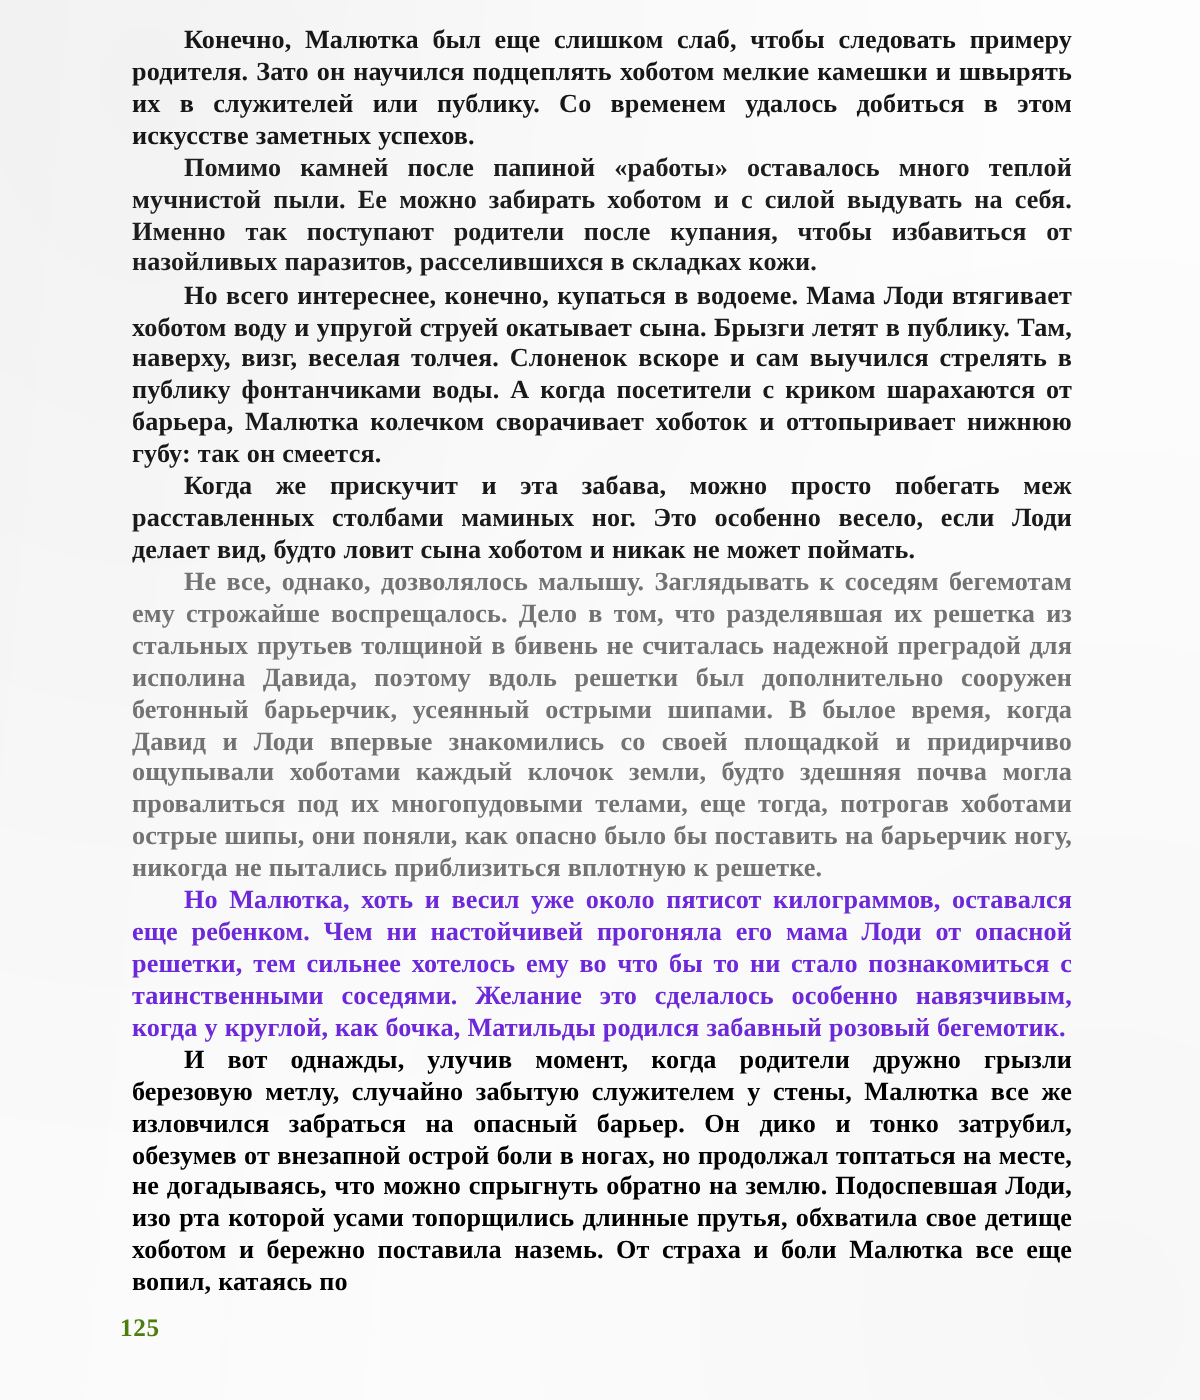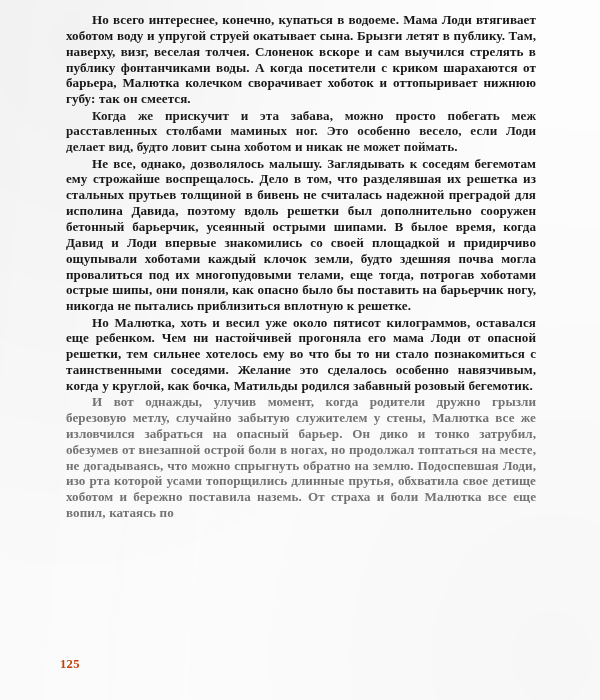--- a/index.html
+++ b/index.html
@@ -59,38 +59,40 @@
     hyphens: manual;
   }
 
   
   p.para:nth-child(1) { color: #171717; }
   p.para:nth-child(2) { color: #1d1d1d; }
   p.para:nth-child(3) { color: #191919; }
   p.para:nth-child(4) { color: #1a1a1a; }
   p.para:nth-child(5) { color: #737373; }
   p.para:nth-child(6) { color: #6d28d9; }
-  p.para:nth-child(7) { color: #a16207; }
+  p.para:nth-child(7) { color: #000000; }
 
   #folio {
     position: absolute;
     left: 60px;
     top: 657px;
     font-size: 12.6px;
     font-weight: 700;
     letter-spacing: 0.3px;
-    color: #c2410c;
+    color: #4d7c0f;
   }
 </style>
 </head>
 <body>
 
 <div id="page">
 
   <div id="text-column">
+    <p class="para">Конечно, Малютка был еще слишком слаб, чтобы следовать примеру родителя. Зато он научился подцеплять хоботом мелкие камешки и швырять их в служителей или публику. Со временем удалось добиться в этом искусстве заметных успехов.</p>
+    <p class="para">Помимо камней после папиной «работы» оставалось много теплой мучнистой пыли. Ее можно забирать хоботом и с силой выдувать на себя. Именно так поступают родители после купания, чтобы избавиться от назойливых паразитов, расселившихся в складках кожи.</p>
     <p class="para">Но всего интереснее, конечно, купаться в водоеме. Мама Лоди втягивает хоботом воду и упругой струей окатывает сына. Брызги летят в публику. Там, наверху, визг, веселая толчея. Слоненок вскоре и сам выучился стрелять в публику фонтанчиками воды. А когда посетители с криком шарахаются от барьера, Малютка колечком сворачивает хоботок и оттопыривает нижнюю губу: так он смеется.</p>
     <p class="para">Когда же прискучит и эта забава, можно просто побегать меж расставленных столбами маминых ног. Это особенно весело, если Лоди делает вид, будто ловит сына хоботом и никак не может поймать.</p>
     <p class="para">Не все, однако, дозволялось малышу. Заглядывать к соседям бегемотам ему строжайше воспрещалось. Дело в том, что разделявшая их решетка из стальных прутьев толщиной в бивень не считалась надежной преградой для исполина Давида, поэтому вдоль решетки был дополнительно сооружен бетонный барьерчик, усеянный острыми шипами. В былое время, когда Давид и Лоди впервые знакомились со своей площадкой и придирчиво ощупывали хоботами каждый клочок земли, будто здешняя почва могла провалиться под их многопудовыми телами, еще тогда, потрогав хоботами острые шипы, они поняли, как опасно было бы поставить на барьерчик ногу, никогда не пытались приблизиться вплотную к решетке.</p>
     <p class="para">Но Малютка, хоть и весил уже около пятисот килограммов, оставался еще ребенком. Чем ни настойчивей прогоняла его мама Лоди от опасной решетки, тем сильнее хотелось ему во что бы то ни стало познакомиться с таинственными соседями. Желание это сделалось особенно навязчивым, когда у круглой, как бочка, Матильды родился забавный розовый бегемотик.</p>
     <p class="para">И вот однажды, улучив момент, когда родители дружно грызли березовую метлу, случайно забытую служителем у стены, Малютка все же изловчился забраться на опасный барьер. Он дико и тонко затрубил, обезумев от внезапной острой боли в ногах, но продолжал топтаться на месте, не догадываясь, что можно спрыгнуть обратно на землю. Подоспевшая Лоди, изо рта которой усами топорщились длинные прутья, обхватила свое детище хоботом и бережно поставила наземь. От страха и боли Малютка все еще вопил, катаясь по</p>
   </div>
 
   <div id="folio">125</div>
 
 </div>

